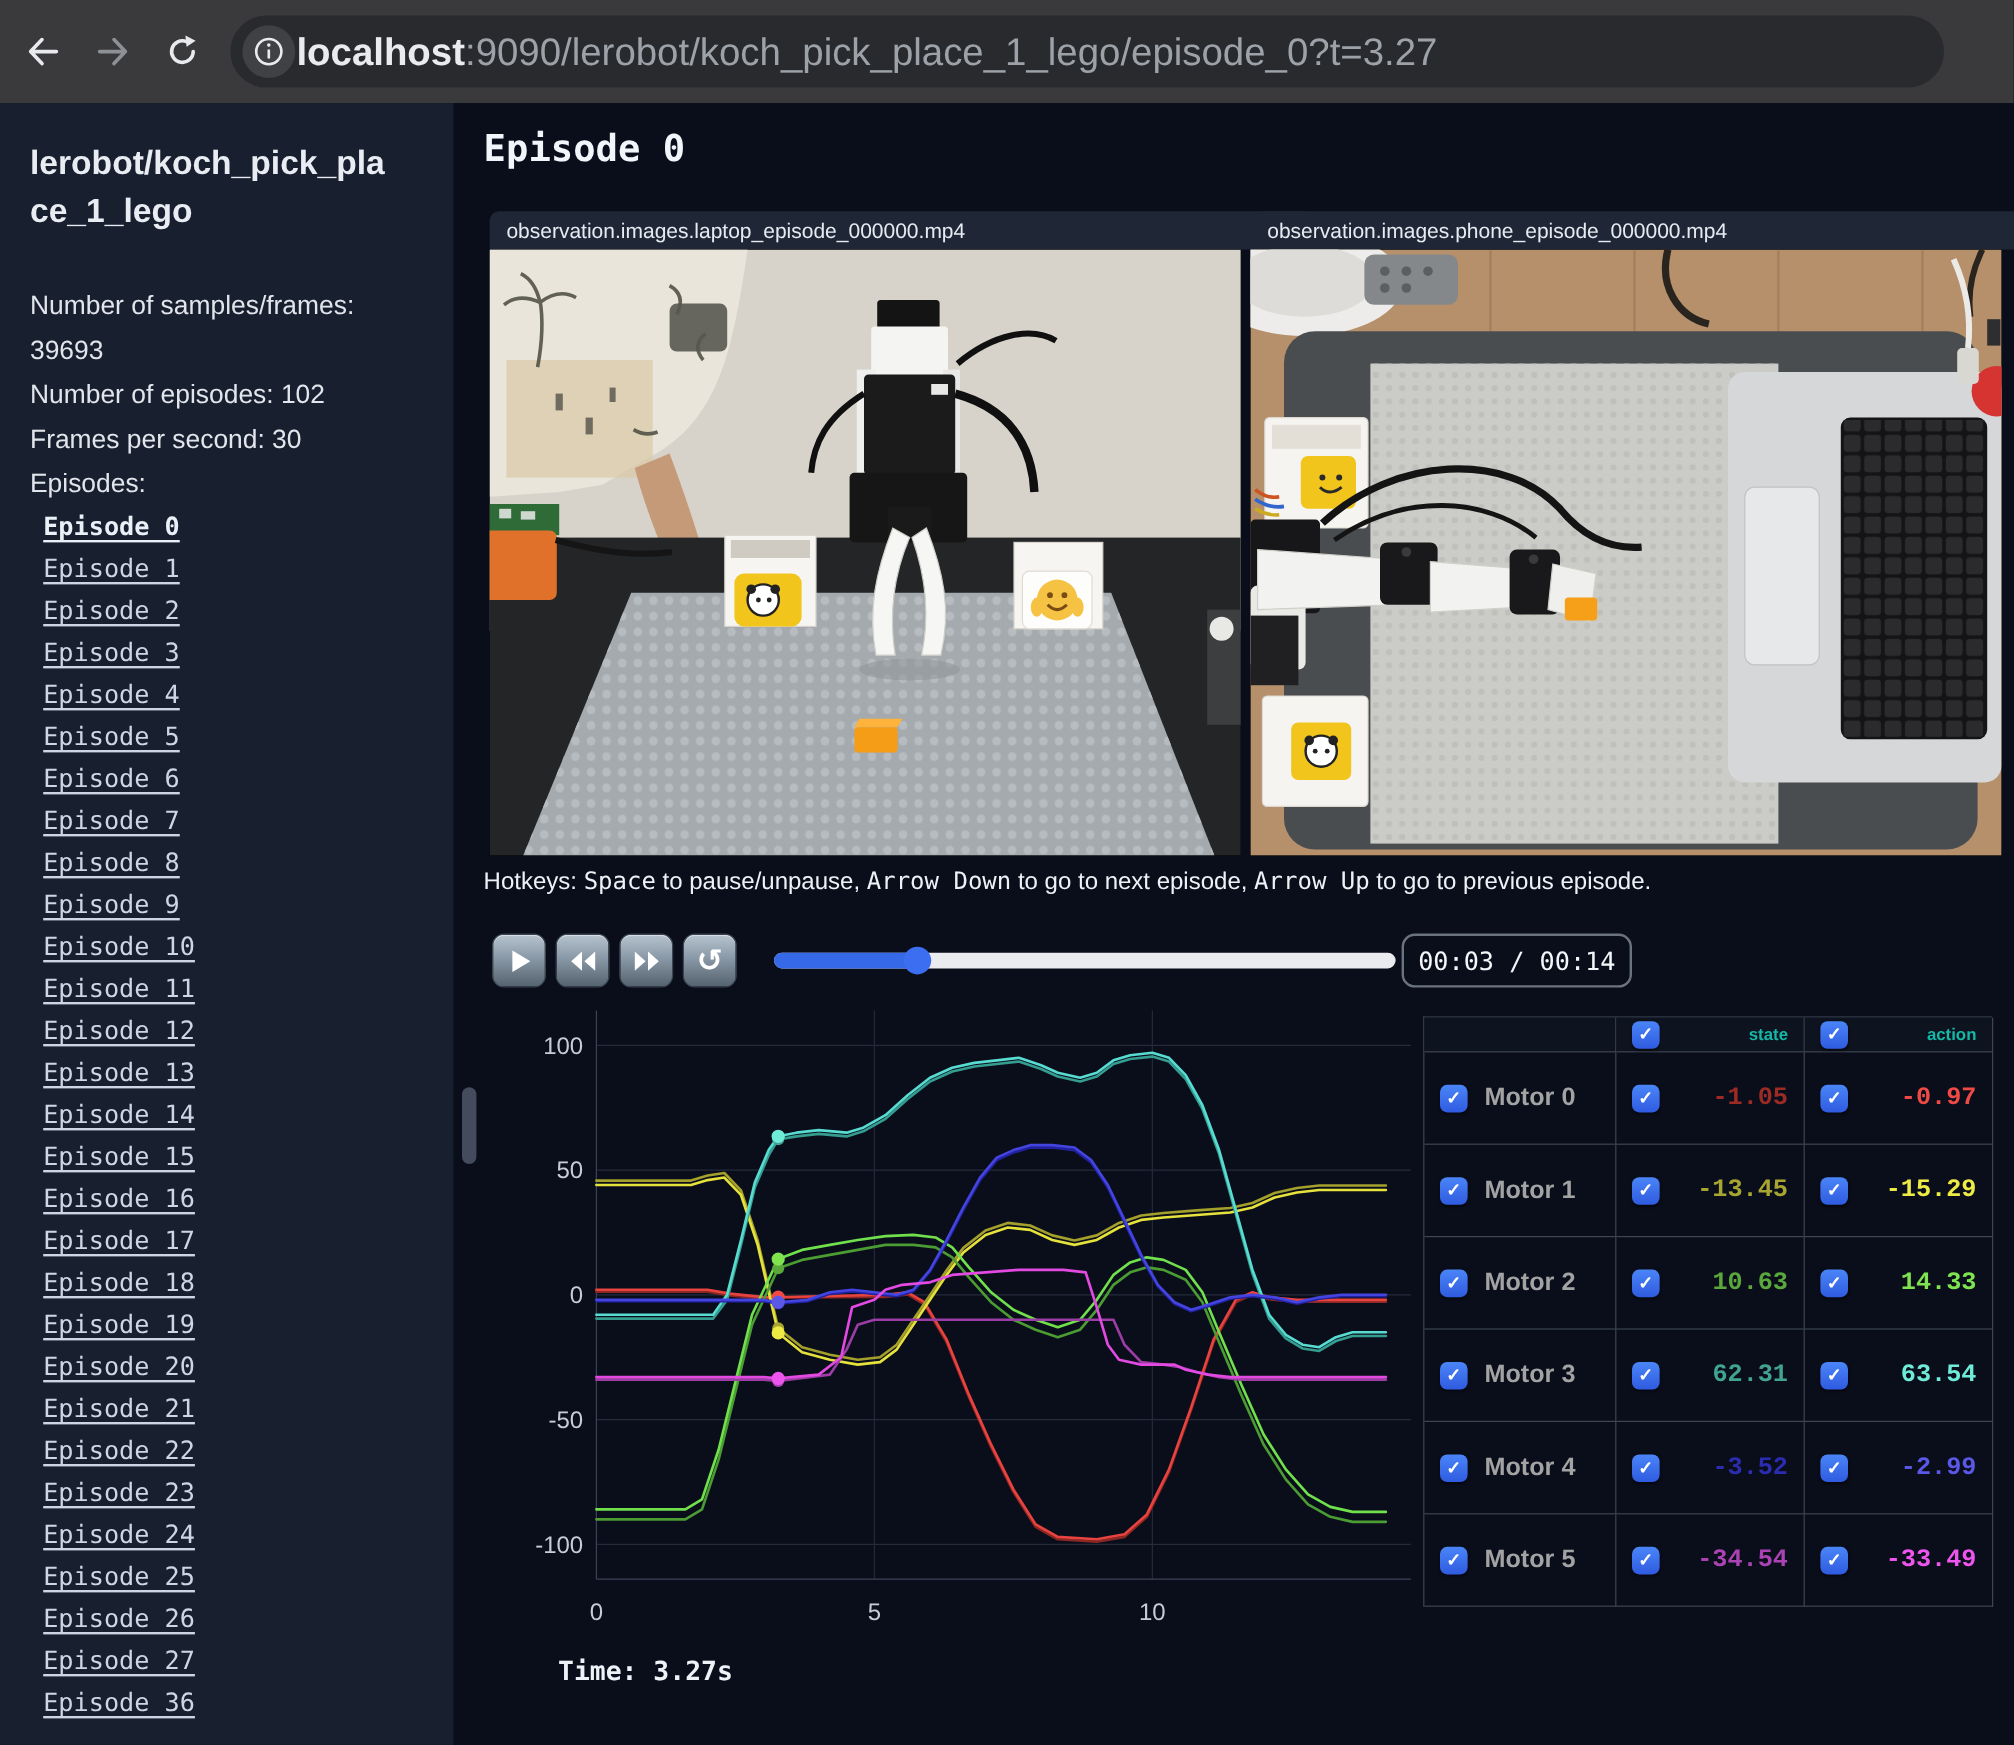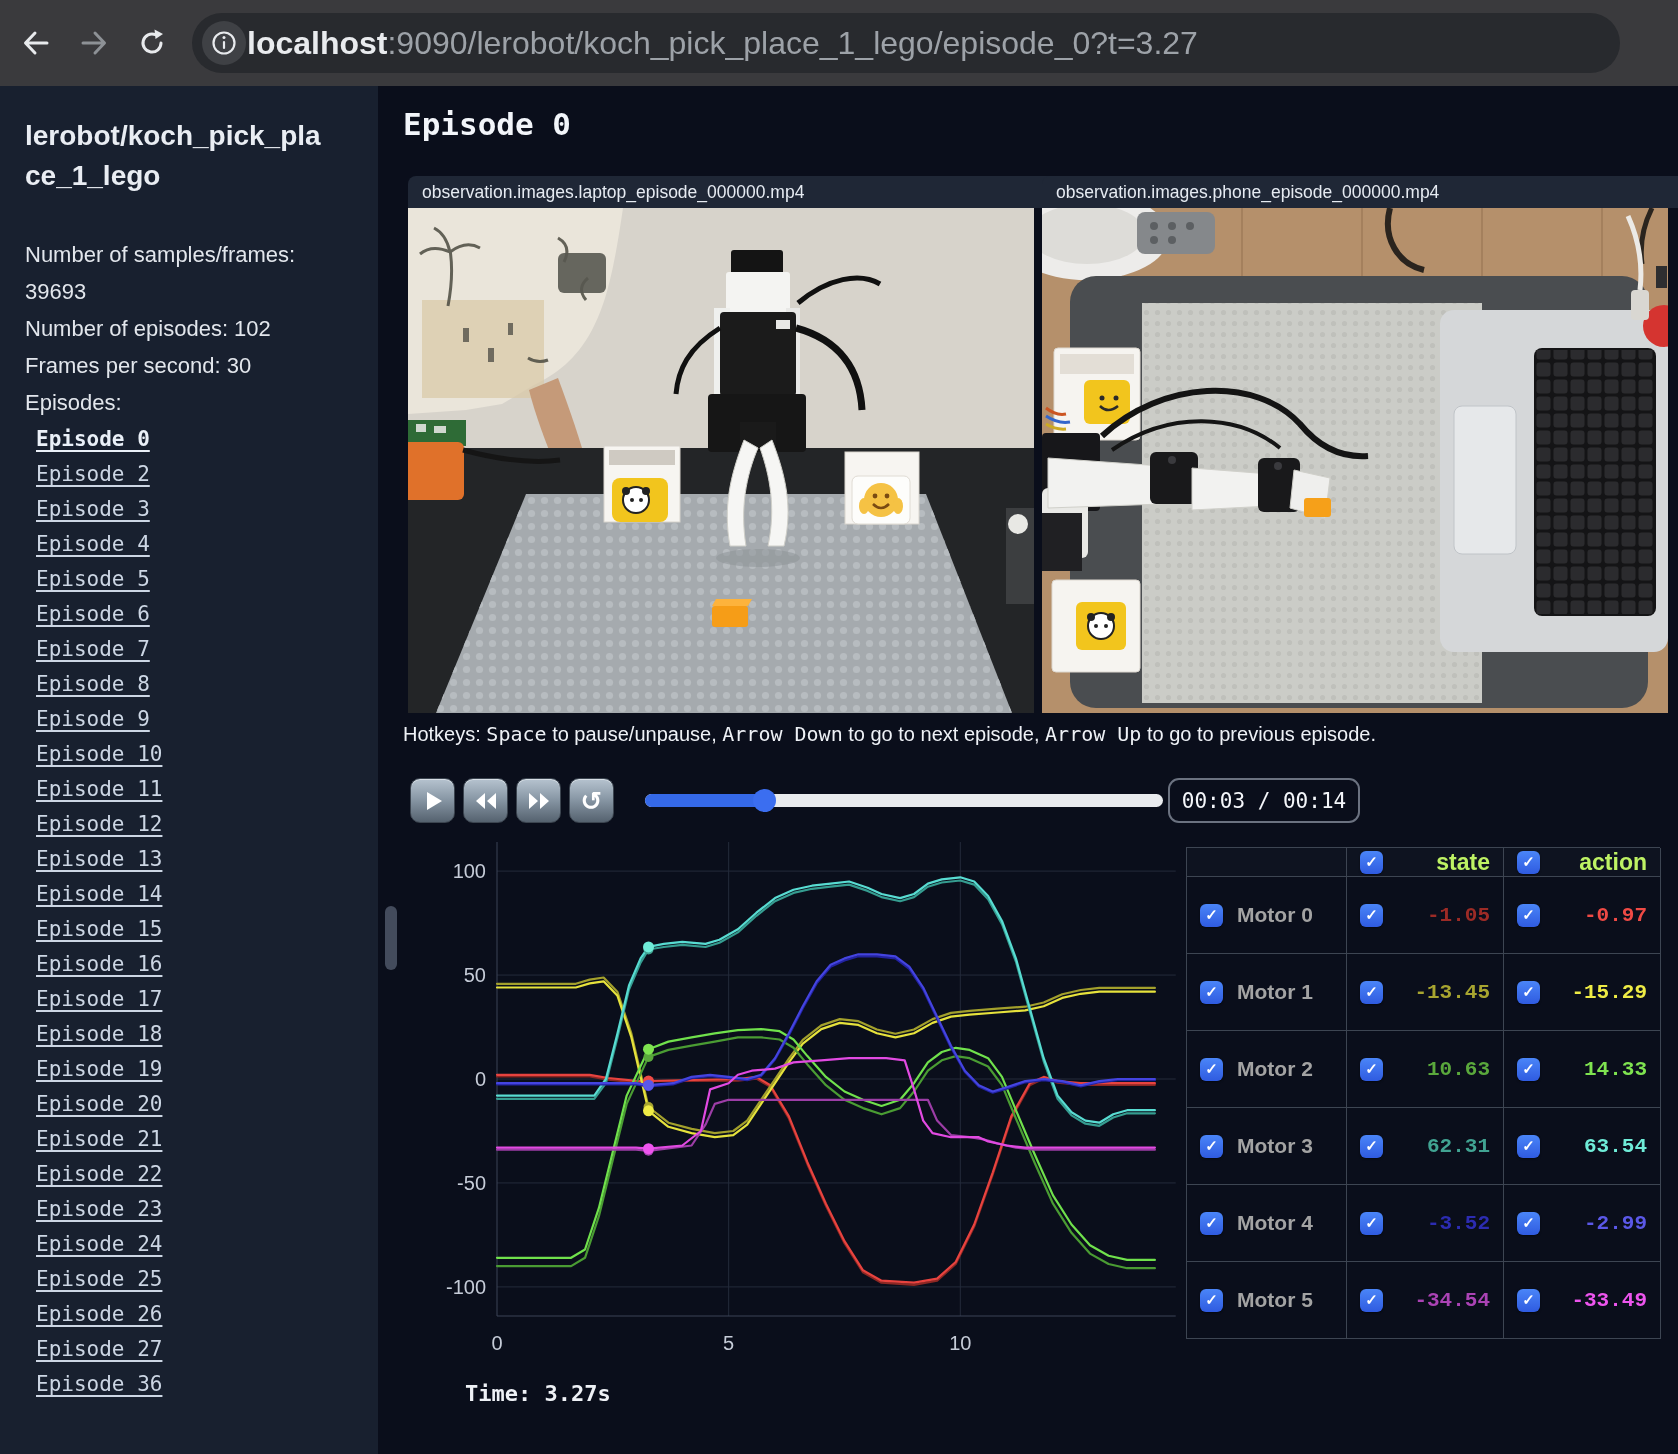--- a/index.html
+++ b/index.html
@@ -71,21 +71,21 @@
   
   #motor-table { position:absolute; left:808px; top:761px; width:474px; display:grid;
                  grid-template-columns:160px 157px 157px;
                  border-top:1px solid #3d4552; border-left:1px solid #3d4552; }
   .cell { border-right:1px solid #3d4552; border-bottom:1px solid #3d4552;
           display:flex; align-items:center; padding:0 13px; }
   .cell.hdr { height:29px; background:#0e1320; justify-content:space-between; }
   .cell.body { height:77px; }
   .cell.lbl { gap:14px; }
   .cell.val { justify-content:space-between; }
-  .hdr-txt { font-size:23px; font-weight:bold; color:#bef264; }
+  .hdr-txt { font-size:14px; font-weight:bold; color:#14b8a6; }
   .motor-name { font-size:21px; font-weight:bold; color:#a3a3a3; }
   .num { font-size:21px; font-weight:bold;font-family:Liberation Mono, monospace; }
   .cb { width:23px; height:23px; border-radius:6px; flex:0 0 auto;
         background:linear-gradient(#4a85f8,#2f5be0); display:flex; align-items:center; justify-content:center;
         color:#fff; font-size:15px; font-weight:bold; box-shadow:0 1px 2px rgba(0,0,0,.5); }
 </style>
 </head>
 <body>
 
 <div class="chrome">
@@ -122,20 +122,21 @@
   <div class="sidebar">
     <div class="sb-title">lerobot/koch_pick_place_1_lego</div>
     <div class="sb-stats">
       <div>Number of samples/frames: 39693</div>
       <div>Number of episodes: 102</div>
       <div>Frames per second: 30</div>
       <div class="sb-eplabel">Episodes:</div>
     </div>
     <ul id="episode-list">
         <li><a href="#" class="active">Episode 0</a></li>
+        <li><a href="#">Episode 1</a></li>
         <li><a href="#">Episode 2</a></li>
         <li><a href="#">Episode 3</a></li>
         <li><a href="#">Episode 4</a></li>
         <li><a href="#">Episode 5</a></li>
         <li><a href="#">Episode 6</a></li>
         <li><a href="#">Episode 7</a></li>
         <li><a href="#">Episode 8</a></li>
         <li><a href="#">Episode 9</a></li>
         <li><a href="#">Episode 10</a></li>
         <li><a href="#">Episode 11</a></li>

